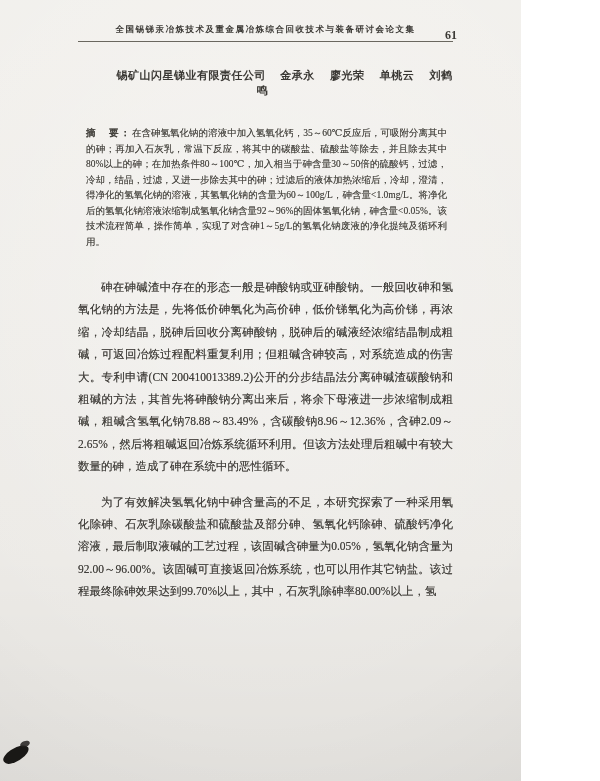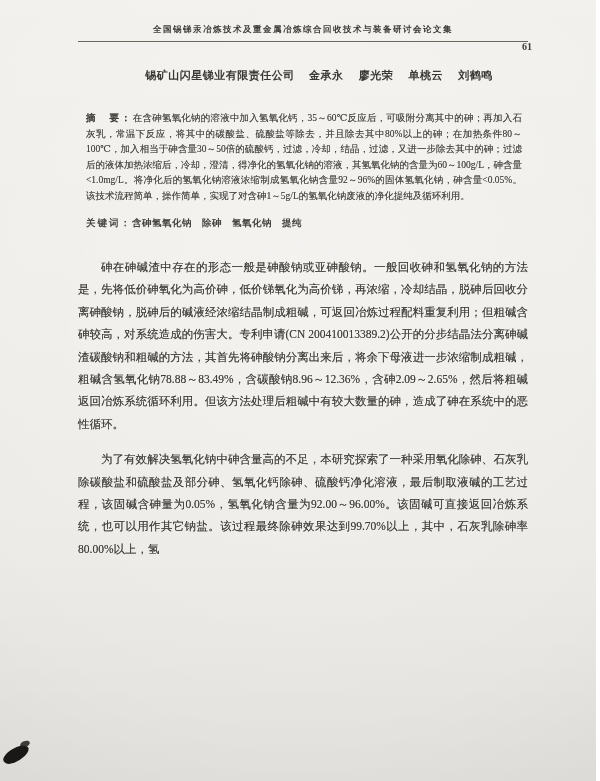--- a/index.html
+++ b/index.html
@@ -1,33 +1,33 @@
 <!DOCTYPE html>
 <html><head>
 <meta charset="utf-8">
 <style>
   * { margin:0; padding:0; box-sizing:border-box; }
   html,body { width:600px; height:781px; }
   body { font-family:"Liberation Serif","DejaVu Serif",serif; }
 
   .page {
-    position:relative; width:596px; height:781px;
+    position:relative; width:521px; height:781px;
     background:#f1efeb; overflow:hidden; color:#42403c;
   }
   .scan-texture {
     position:absolute; inset:0; pointer-events:none;
     background:
       radial-gradient(ellipse 120% 90% at 50% 38%, rgba(255,255,255,0.30), rgba(0,0,0,0.00) 60%, rgba(0,0,0,0.05) 95%),
       linear-gradient(180deg, rgba(255,255,255,0.10) 0%, rgba(0,0,0,0.02) 70%, rgba(0,0,0,0.06) 100%);
   }
   .content { position:absolute; left:78px; right:68px; top:24px; }
 
   .page-header { position:relative; text-align:center; font-size:8.5px; font-weight:bold;
     letter-spacing:1.5px; color:#3c3a36; white-space:nowrap; }
-  .header-page-number { position:absolute; right:-4px; top:17px; font-size:10px; letter-spacing:0; }
+  .header-page-number { position:absolute; right:-4px; top:4px; font-size:12px; letter-spacing:0; }
   .header-rule { border-bottom:1px solid #6a675f; margin-top:5px; }
 
   .paper-title { margin-top:22px; text-align:center; font-size:24px; font-weight:bold;
     letter-spacing:3px; color:#2e2c29; text-shadow:0 0 0.7px rgba(40,38,35,0.85); }
 
   .byline { margin-top:26px; text-align:center; font-size:11px; font-weight:bold;
     color:#3a3834; letter-spacing:0.5px; }
   .byline span { margin:0 6px; }
   .byline .affiliation { margin-right:5px;padding-left:32px; }
 
@@ -67,21 +67,20 @@
     <div class="byline">
       <span class="affiliation">锡矿山闪星锑业有限责任公司</span>
       <span>金承永</span>
       <span>廖光荣</span>
       <span>单桃云</span>
       <span>刘鹤鸣</span>
     </div>
 
     <p class="abstract"><span class="label">摘　要：</span><span>在含砷氢氧化钠的溶液中加入氢氧化钙，35～60℃反应后，可吸附分离其中的砷；再加入石灰乳，常温下反应，将其中的碳酸盐、硫酸盐等除去，并且除去其中80%以上的砷；在加热条件80～100℃，加入相当于砷含量30～50倍的硫酸钙，过滤，冷却，结晶，过滤，又进一步除去其中的砷；过滤后的液体加热浓缩后，冷却，澄清，得净化的氢氧化钠的溶液，其氢氧化钠的含量为60～100g/L，砷含量&lt;1.0mg/L。将净化后的氢氧化钠溶液浓缩制成氢氧化钠含量92～96%的固体氢氧化钠，砷含量&lt;0.05%。该技术流程简单，操作简单，实现了对含砷1～5g/L的氢氧化钠废液的净化提纯及循环利用。</span></p>
 
-    <p class="keywords"><span class="label">关键词：</span><span class="kw">含砷氢氧化钠</span><span class="kw">除砷</span><span class="kw">氢氧化钠</span><span class="kw">提纯</span></p>
 
     <div class="body-text">
       <p>砷在砷碱渣中存在的形态一般是砷酸钠或亚砷酸钠。一般回收砷和氢氧化钠的方法是，先将低价砷氧化为高价砷，低价锑氧化为高价锑，再浓缩，冷却结晶，脱砷后回收分离砷酸钠，脱砷后的碱液经浓缩结晶制成粗碱，可返回冶炼过程配料重复利用；但粗碱含砷较高，对系统造成的伤害大。专利申请(CN 200410013389.2)公开的分步结晶法分离砷碱渣碳酸钠和粗碱的方法，其首先将砷酸钠分离出来后，将余下母液进一步浓缩制成粗碱，粗碱含氢氧化钠78.88～83.49%，含碳酸钠8.96～12.36%，含砷2.09～2.65%，然后将粗碱返回冶炼系统循环利用。但该方法处理后粗碱中有较大数量的砷，造成了砷在系统中的恶性循环。</p>
       <p class="gap-before">为了有效解决氢氧化钠中砷含量高的不足，本研究探索了一种采用氧化除砷、石灰乳除碳酸盐和硫酸盐及部分砷、氢氧化钙除砷、硫酸钙净化溶液，最后制取液碱的工艺过程，该固碱含砷量为0.05%，氢氧化钠含量为92.00～96.00%。该固碱可直接返回冶炼系统，也可以用作其它钠盐。该过程最终除砷效果达到99.70%以上，其中，石灰乳除砷率80.00%以上，氢</p>
     </div>
 
   </div>
 
   <div class="ink-blob"></div>
   <div class="ink-blob-2"></div>

